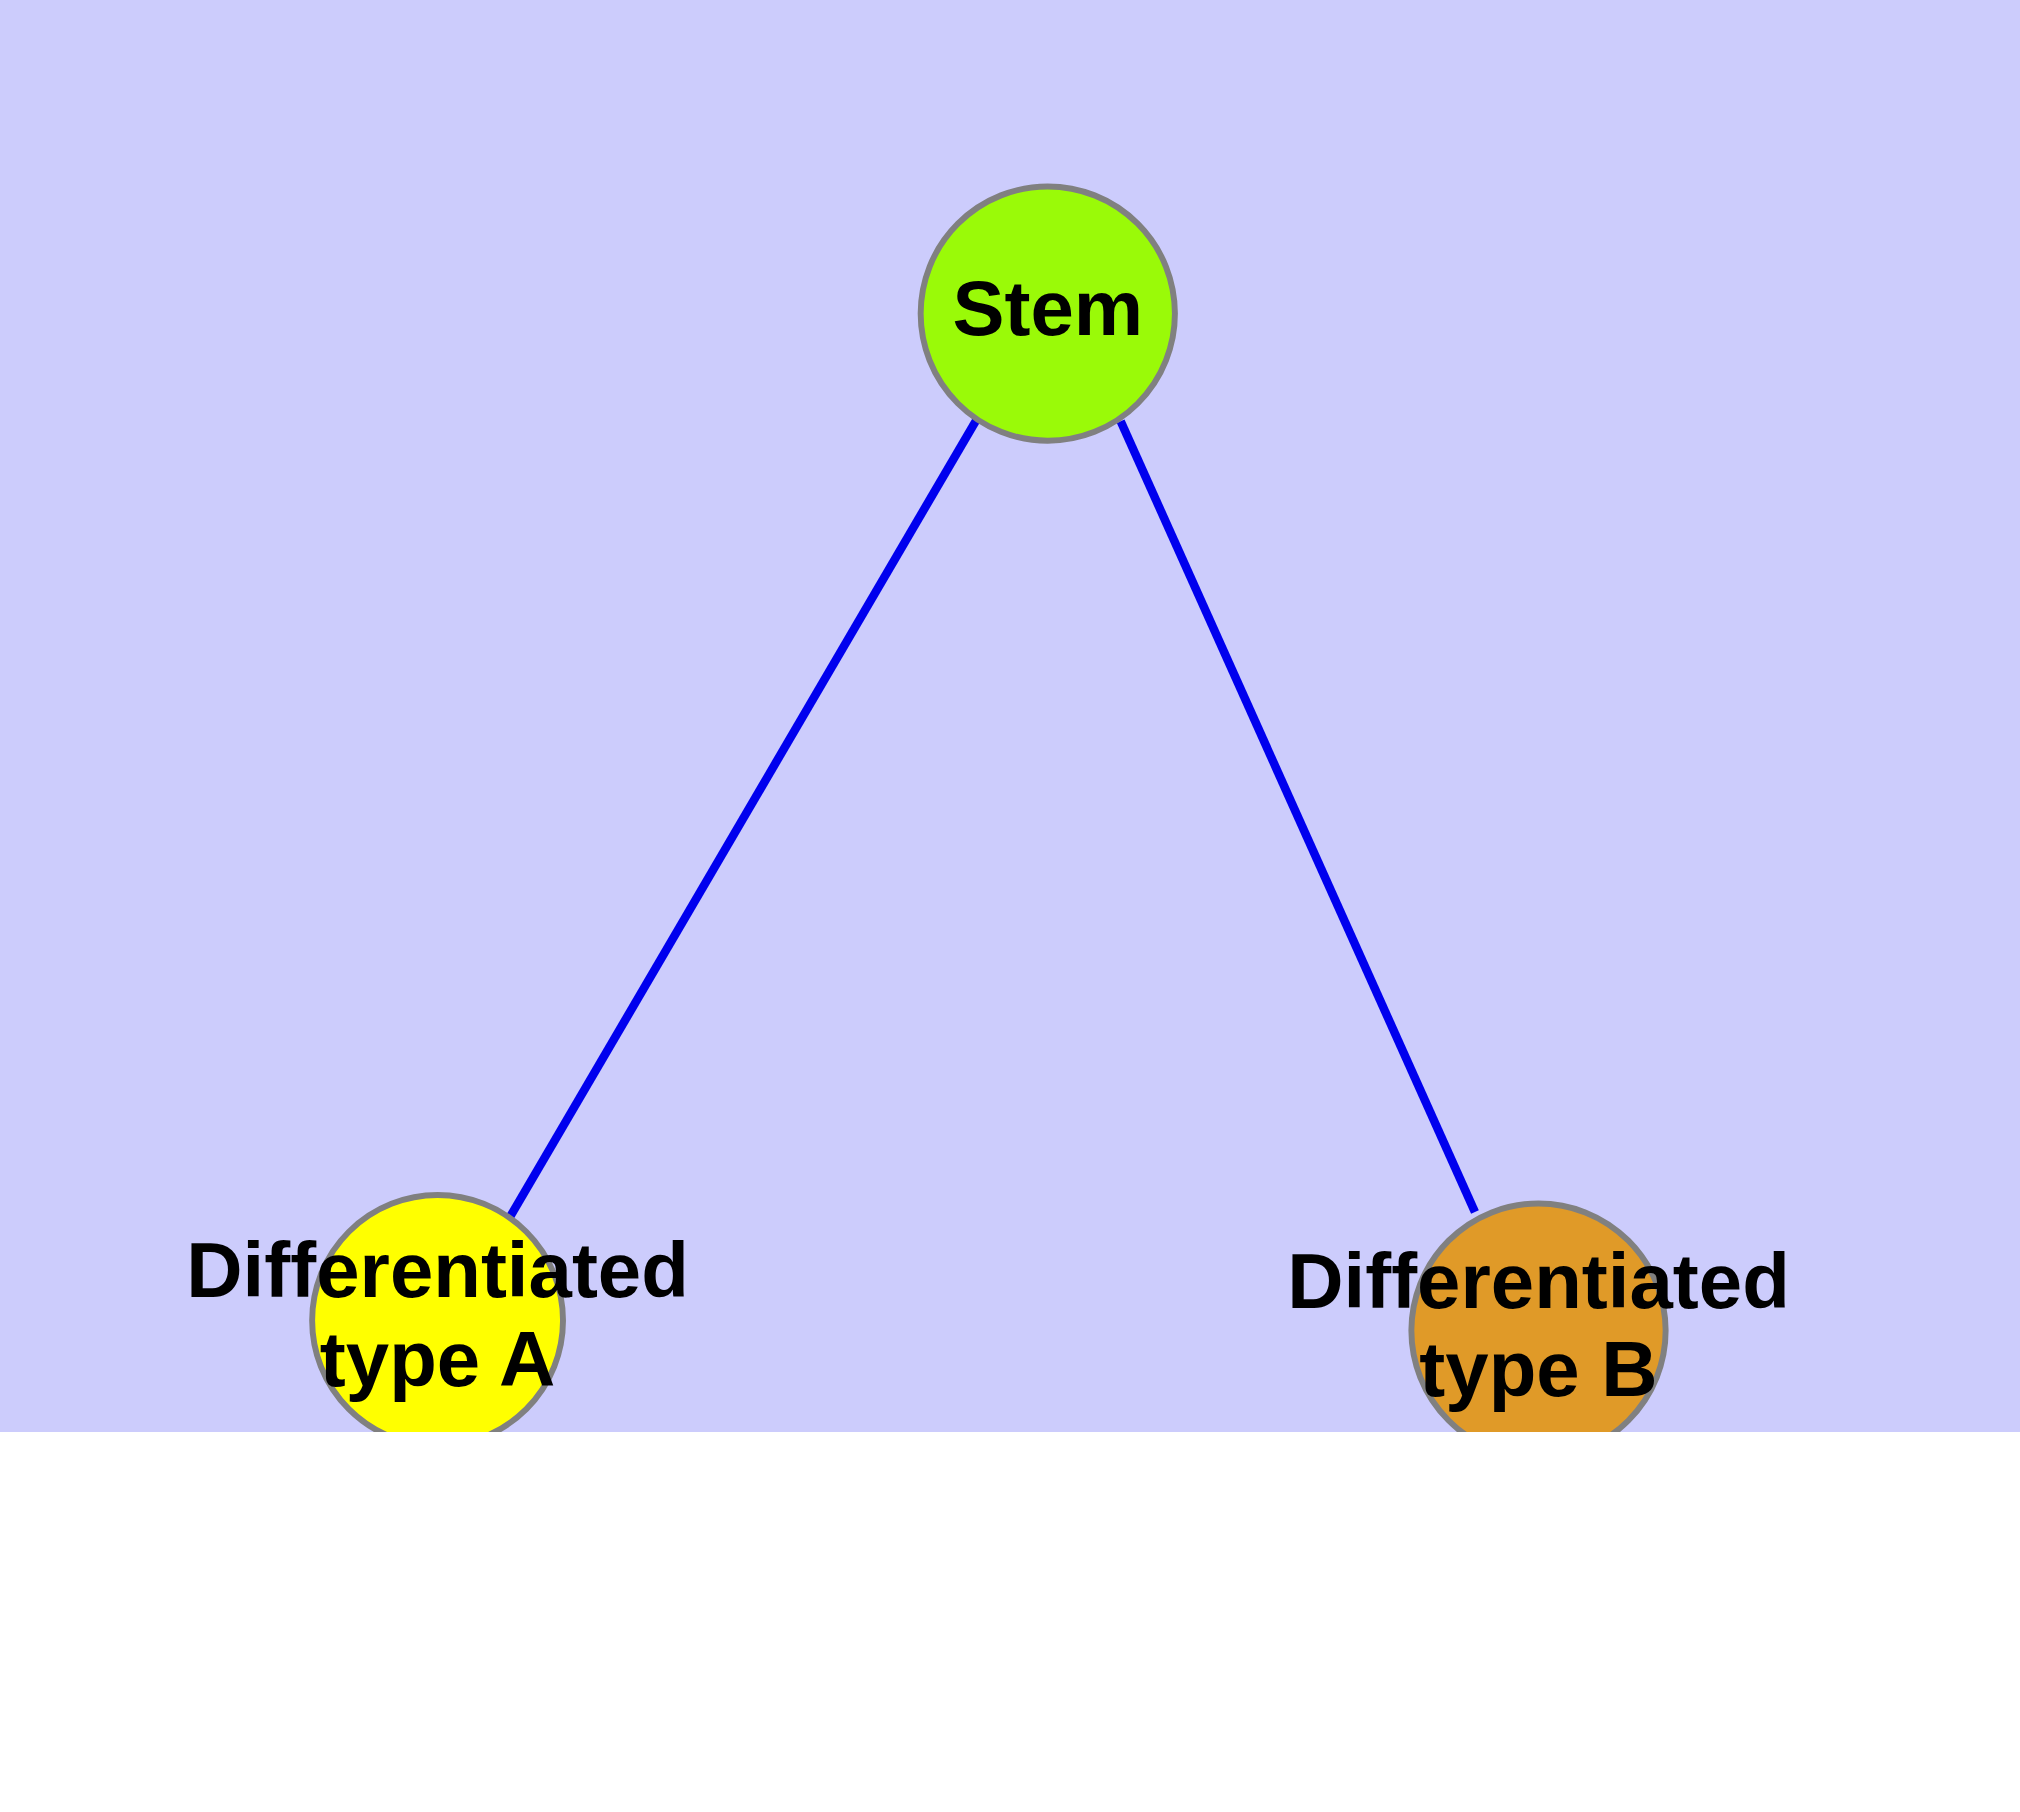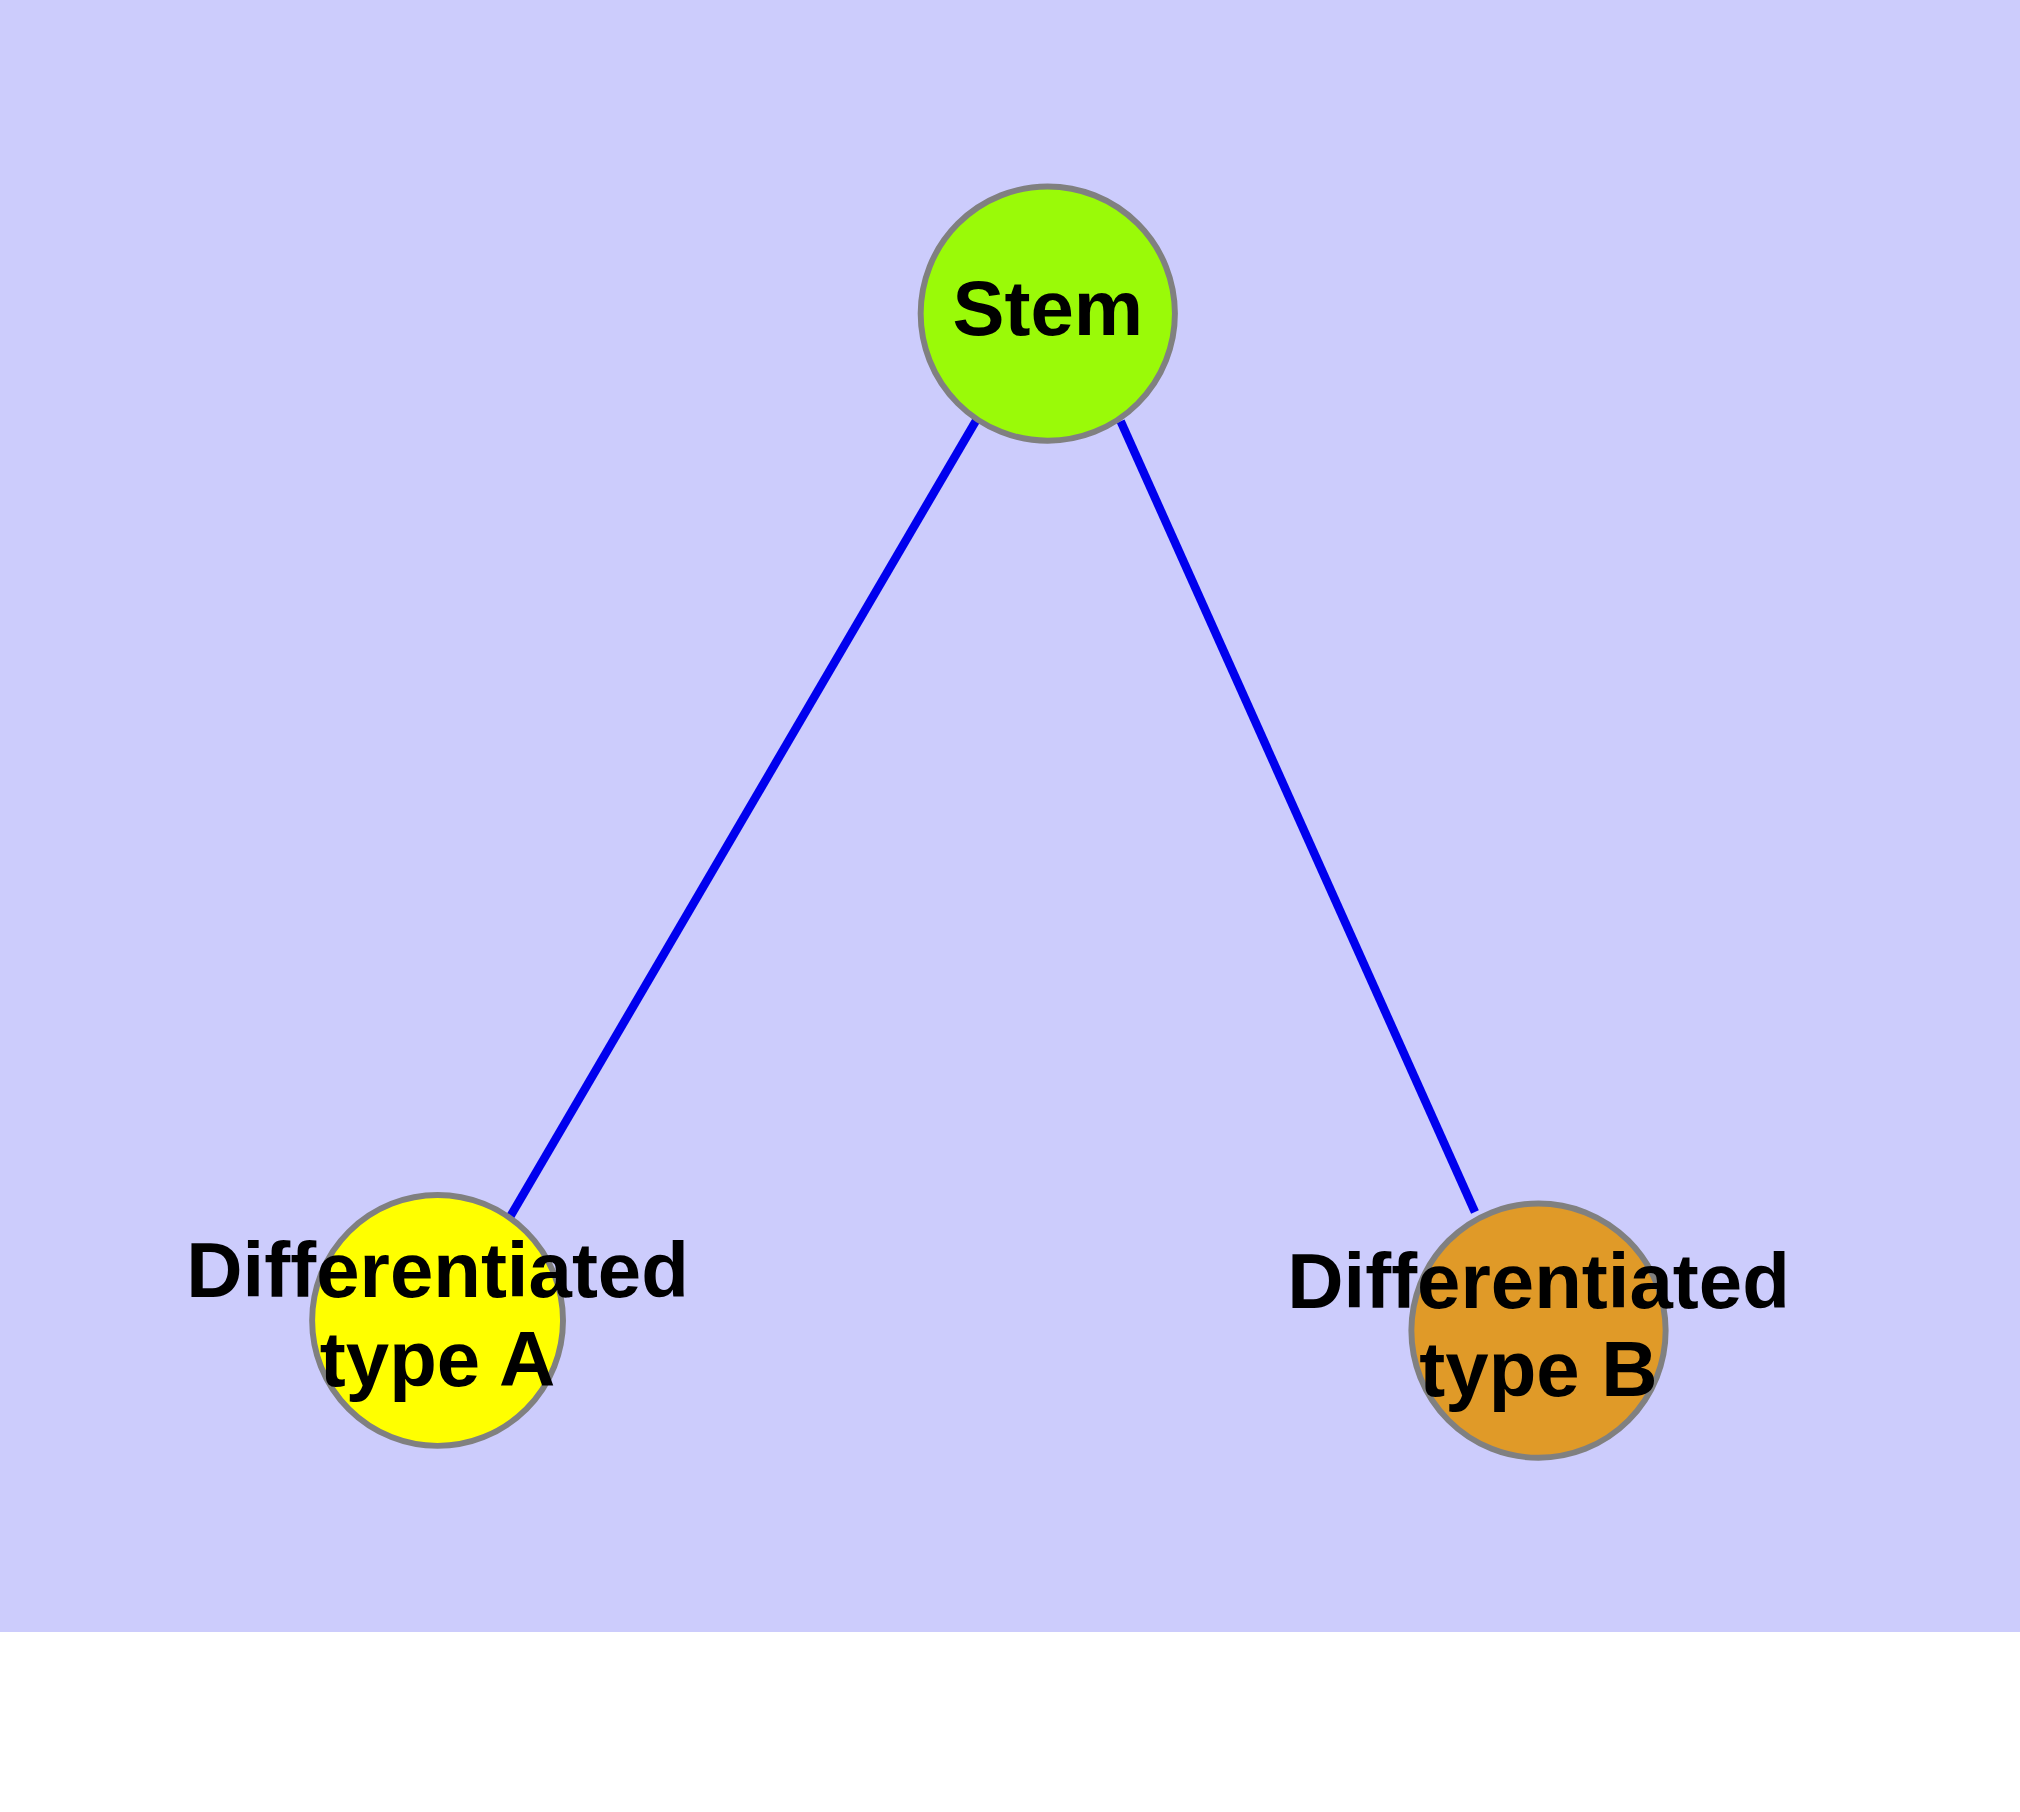--- a/index.html
+++ b/index.html
@@ -32,21 +32,21 @@
     font-weight: bold;
     text-anchor: middle;
     fill: #000000;
     dominant-baseline: middle;
   }
   .edge-line { stroke-linecap: butt; }
 </style>
 </head>
 <body>
 
-<div id="canvas" style="width: 2021px; height: 1632px;">
+<div id="canvas" style="width: 2021px; height: 1432px;">
 
   <div id="bg-rect" style="background: rgb(204, 204, 252);"></div>
 
   <svg id="graph-svg" viewBox="0 0 2384 2138" style="width: 2021px; height: 1812px;">
 
     <g id="edges-layer">
       <line class="edge-line" id="edge-0" x1="1152" y1="495" x2="602" y2="1435" stroke="#0000ee" stroke-width="10"></line>
       <line class="edge-line" id="edge-1" x1="1322" y1="497" x2="1740" y2="1430" stroke="#0000ee" stroke-width="10"></line>
     </g>
 

